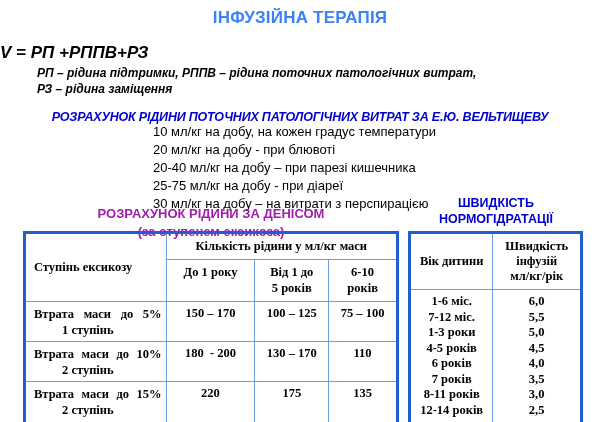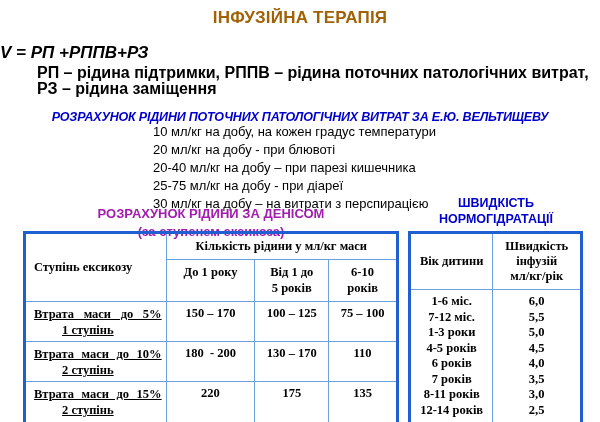--- a/index.html
+++ b/index.html
@@ -3,28 +3,28 @@
   <meta charset="utf-8">
   <style>
     html, body { margin: 0; padding: 0; }
     body {
       width: 600px; height: 422px; background: #ffffff; position: relative; overflow: hidden;
       font-family: "Liberation Sans", sans-serif; color: #000;
     }
     .abs { position: absolute; }
     .title {
       left: 0; width: 600px; top: 8px; text-align: center;
-      color: #a16207; font-weight: bold; font-size: 17px; letter-spacing: 0.2px;
+      color: #3b82f6; font-weight: bold; font-size: 17px; letter-spacing: 0.2px;
     }
     .formula {
       left: 0; width: 600px; top: 43px; 
       font-style: italic; font-weight: bold; font-size: 17px;
     }
     .legend {
-      left: 37px; top: 65px; font-weight: bold; font-size: 16px; line-height: 16px;
+      left: 37px; top: 65px; font-style: italic; font-weight: bold; font-size: 12px; line-height: 16px;
     }
     .section-title {
       color: #0000cc; font-weight: bold; font-style: italic; font-size: 12.5px;
       left: 0; width: 600px; top: 110px; text-align: center; letter-spacing: -0.2px;
     }
     .rule-list {
       left: 153px; top: 123px; font-size: 13px; line-height: 18px; font-weight: 500;
     }
     .rule-list div { white-space: nowrap; }
     .denis-title {
@@ -39,21 +39,21 @@
       border-collapse: collapse; position: absolute;
       font-family: "Liberation Serif", serif; font-weight: bold; font-size: 12.5px;
     }
     table td {
       border: 1px solid #6a9fe0; padding: 5px; vertical-align: top; text-align: center;
     }
     .tbl-frame { outline: 3px solid #1f5fd0; outline-offset: -1px; }
     #denis { left: 25px; top: 233px; width: 372px; height: 185px; }
     #rate { left: 410px; top: 233px; width: 171px; height: 183px; }
     .cell-pad { padding-top: 4px; }
-    .rowlabel { text-align: left; padding: 4px 4px 0 8px; line-height: 16px; text-decoration: underline; }
+    .rowlabel { text-align: left; padding: 4px 4px 0 8px; line-height: 16px; }
     .rowlabel .sub { display: block; padding-left: 28px; }
     .justify { text-align: justify; text-align-last: justify; display: block; }
   </style>
 </head>
 <body>
 
 <div class="abs title">ІНФУЗІЙНА ТЕРАПІЯ</div>
 <div class="abs formula">V = РП +РППВ+РЗ</div>
 <div class="abs legend">
   <div>РП – рідина підтримки, РППВ – рідина поточних патологічних витрат,</div>

